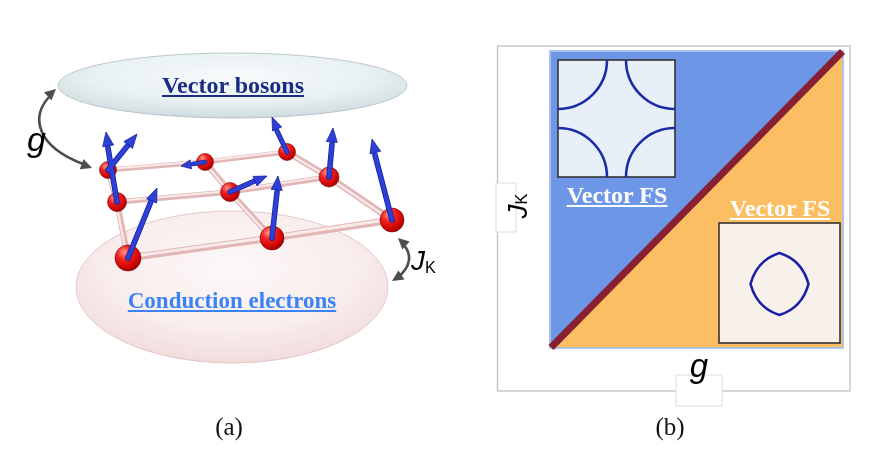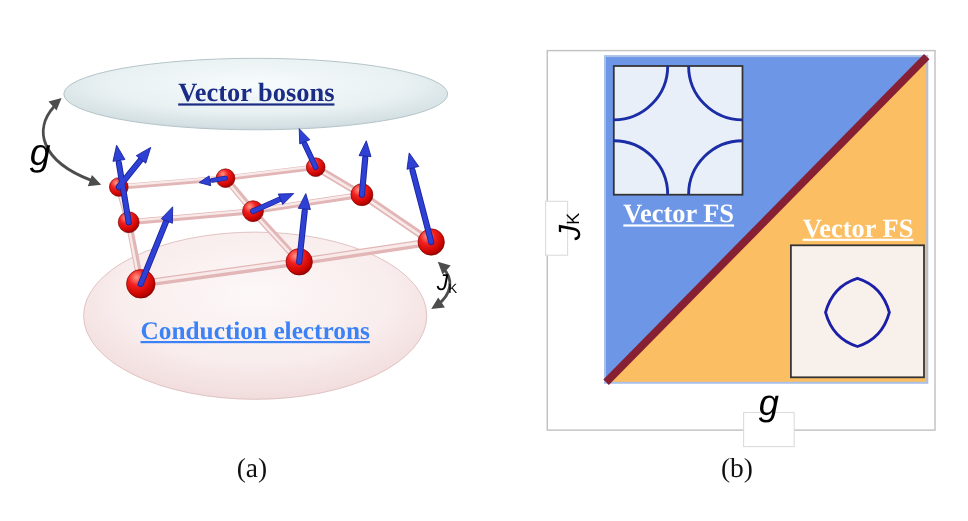--- a/index.html
+++ b/index.html
@@ -169,21 +169,21 @@
     </g>
   </g>
 </svg>
 
 <div class="txt serifbold" style="left:120px;top:73px;width:226px;text-align:center;font-size:24px;color:#1B2C85;">Vector bosons</div>
 
 <div class="txt serifbold" style="left:102px;top:289px;width:260px;text-align:center;font-size:23px;color:#3b82f6;">Conduction electrons</div>
 
 <div class="txt mathit" style="left:27px;top:122px;font-size:34px;">g</div>
 
-<div class="txt" style="left:397px;top:247px;font-size:21px;">
+<div class="txt" style="left:411px;top:247px;font-size:28px;">
   <span class="mathit">J</span><span class="sub">K</span>
 </div>
 
 <div class="txt cap" style="left:189px;top:414px;width:80px;">(a)</div>
 
 <div class="txt cap" style="left:630px;top:414px;width:80px;">(b)</div>
 
 <div class="txt serifbold" style="left:556px;top:183px;width:122px;text-align:center;font-size:24px;color:#FFFFFF;">Vector FS</div>
 
 <div class="txt serifbold" style="left:718px;top:196px;width:124px;text-align:center;font-size:24px;color:#FFFFFF;">Vector FS</div>

